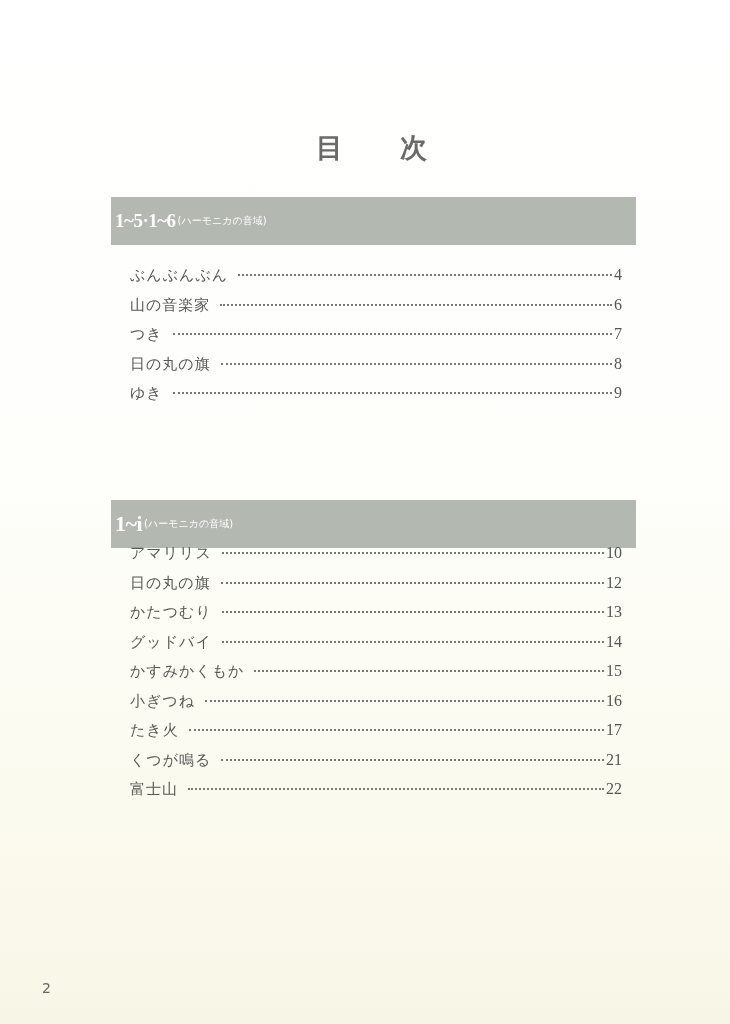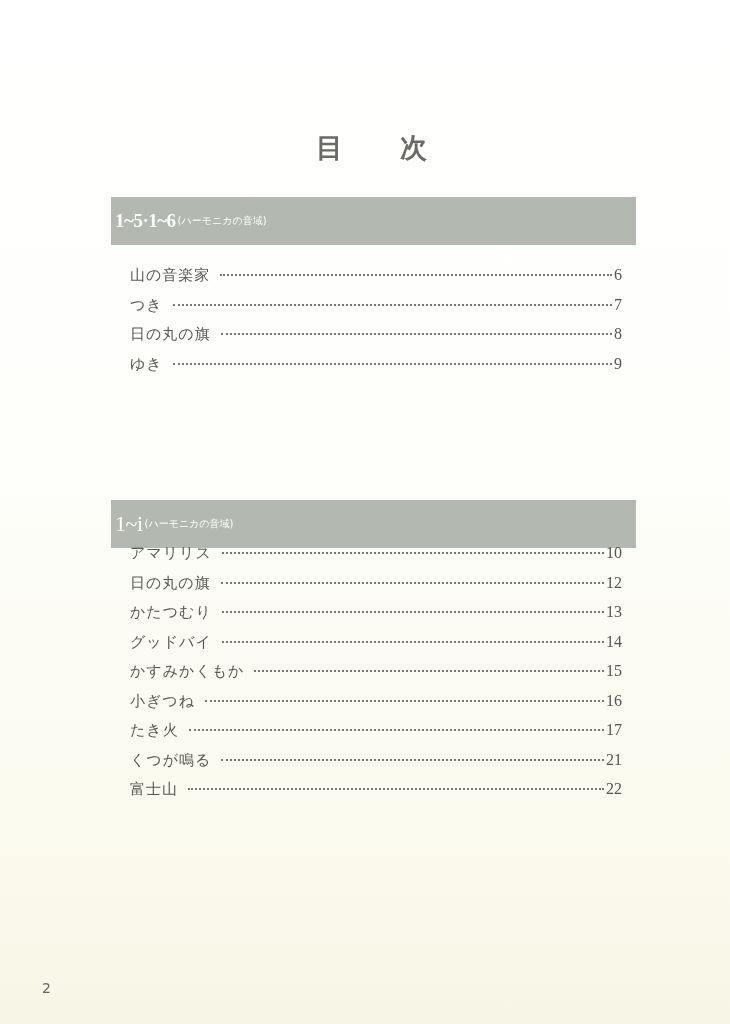--- a/index.html
+++ b/index.html
@@ -43,21 +43,21 @@
       padding-left: 4px;
       white-space: nowrap;
     }
     .section-header .range {
       font-family: "Liberation Serif", "DejaVu Serif", serif;
       font-weight: bold;
       font-size: 19px;
       letter-spacing: -0.5px;
     }
     .section-header .range.big {
-      font-weight: normal;
+      font-weight: bold;
       font-size: 22px;
     }
     .section-header .sub {
       font-family: "DejaVu Sans", "Liberation Sans", sans-serif;
       font-size: 10px;
       margin-left: 2px;
     }
     .toc-list {
       position: absolute;
       left: 130px;
@@ -110,20 +110,25 @@
   <span class="t2">次</span>
 </h1>
 
 <div class="section-header" style="top:197px;">
   <span class="range">1~5·1~6</span>
   <span class="sub">(ハーモニカの音域)</span>
 </div>
 
 <ul class="toc-list" style="top:266px;">
   <li class="toc-item">
+    <span class="title">ぶんぶんぶん</span>
+    <span class="leader"></span>
+    <span class="page">4</span>
+  </li>
+  <li class="toc-item">
     <span class="title">山の音楽家</span>
     <span class="leader"></span>
     <span class="page">6</span>
   </li>
   <li class="toc-item">
     <span class="title">つき</span>
     <span class="leader"></span>
     <span class="page">7</span>
   </li>
   <li class="toc-item">

